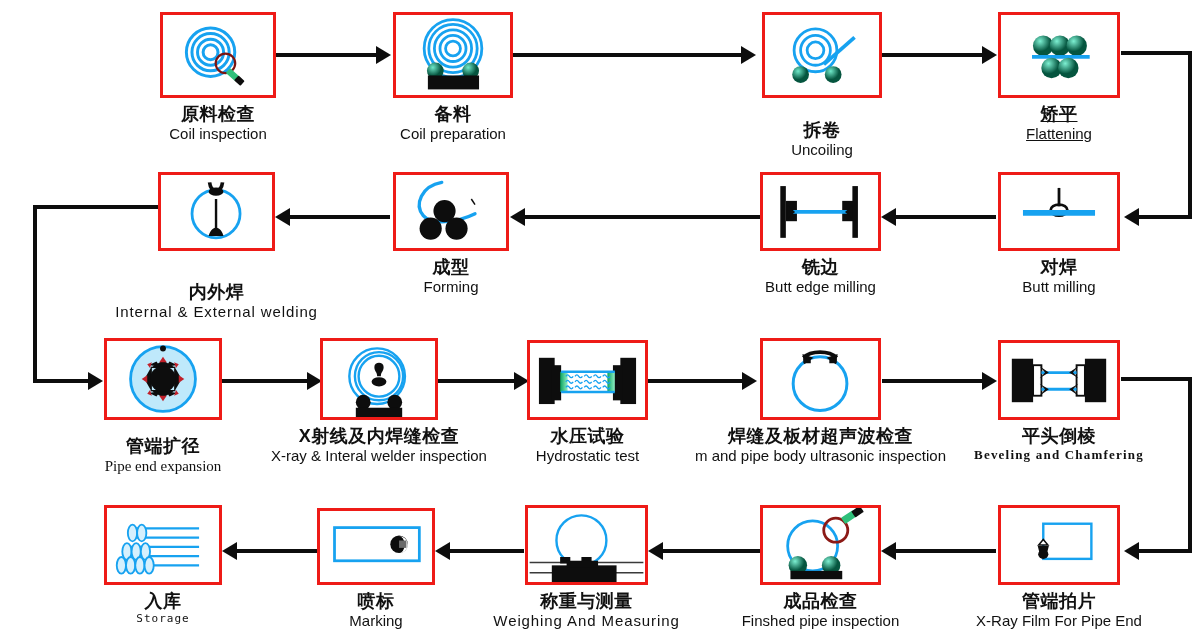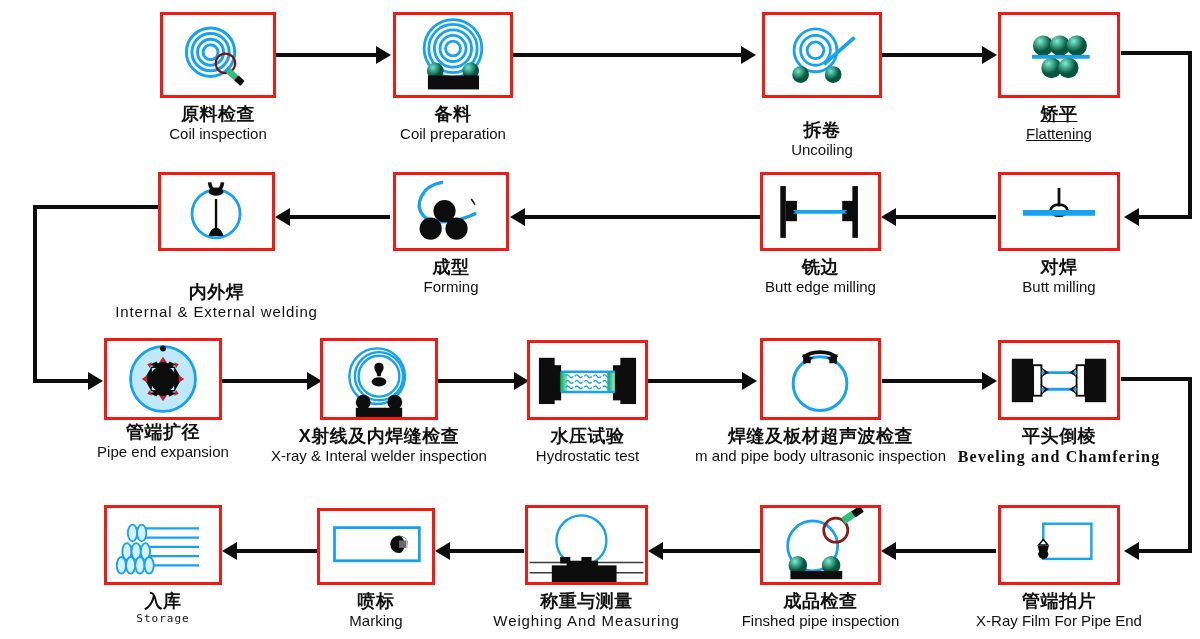--- a/index.html
+++ b/index.html
@@ -44,21 +44,21 @@
   .caption .en{
     display:block;
     font-size:15px;
     font-weight:normal;
     margin-top:2px;
   }
   .caption.serif .en{
     font-family:"Liberation Serif","DejaVu Serif",serif;
     font-weight:bold;
     letter-spacing:1.2px;
-    font-size:16px;
+    font-size:13px;
   }
   .caption.wide .en{letter-spacing:.9px;}
   .caption.mono .en{
     font-family:"DejaVu Sans Mono",monospace;
     letter-spacing:1px;
     font-size:11px;
   }
 
   
   .seg{position:absolute;background:#0d0d0d;}
@@ -346,21 +346,21 @@
             <polygon points="36,41 42,37 42,45"></polygon>
               <polygon points="82,41 76,37 76,45"></polygon>
             <polygon points="42,25 47,23 45,29"></polygon>
               <polygon points="76,25 71,23 73,29"></polygon>
             <polygon points="42,57 47,59 45,53"></polygon>
               <polygon points="76,57 71,59 73,53"></polygon>
           </g>
         </svg>
       </div>
     </div>
-    <div class="caption" style="top:84px;">
+    <div class="caption" style="top:98px;font-family:Liberation Serif, serif;">
       <span class="cn">管端扩径</span>
       <span class="en">Pipe end expansion</span>
     </div>
   </div>
 
   <div class="node" style="left:320px;top:338px;width:118px;">
     <div class="frame" style="width:118px;height:82px;">
       <div class="art">
         <svg viewBox="0 0 118 82">
           <g fill="none" stroke="#17a2f0" stroke-width="2.6">

